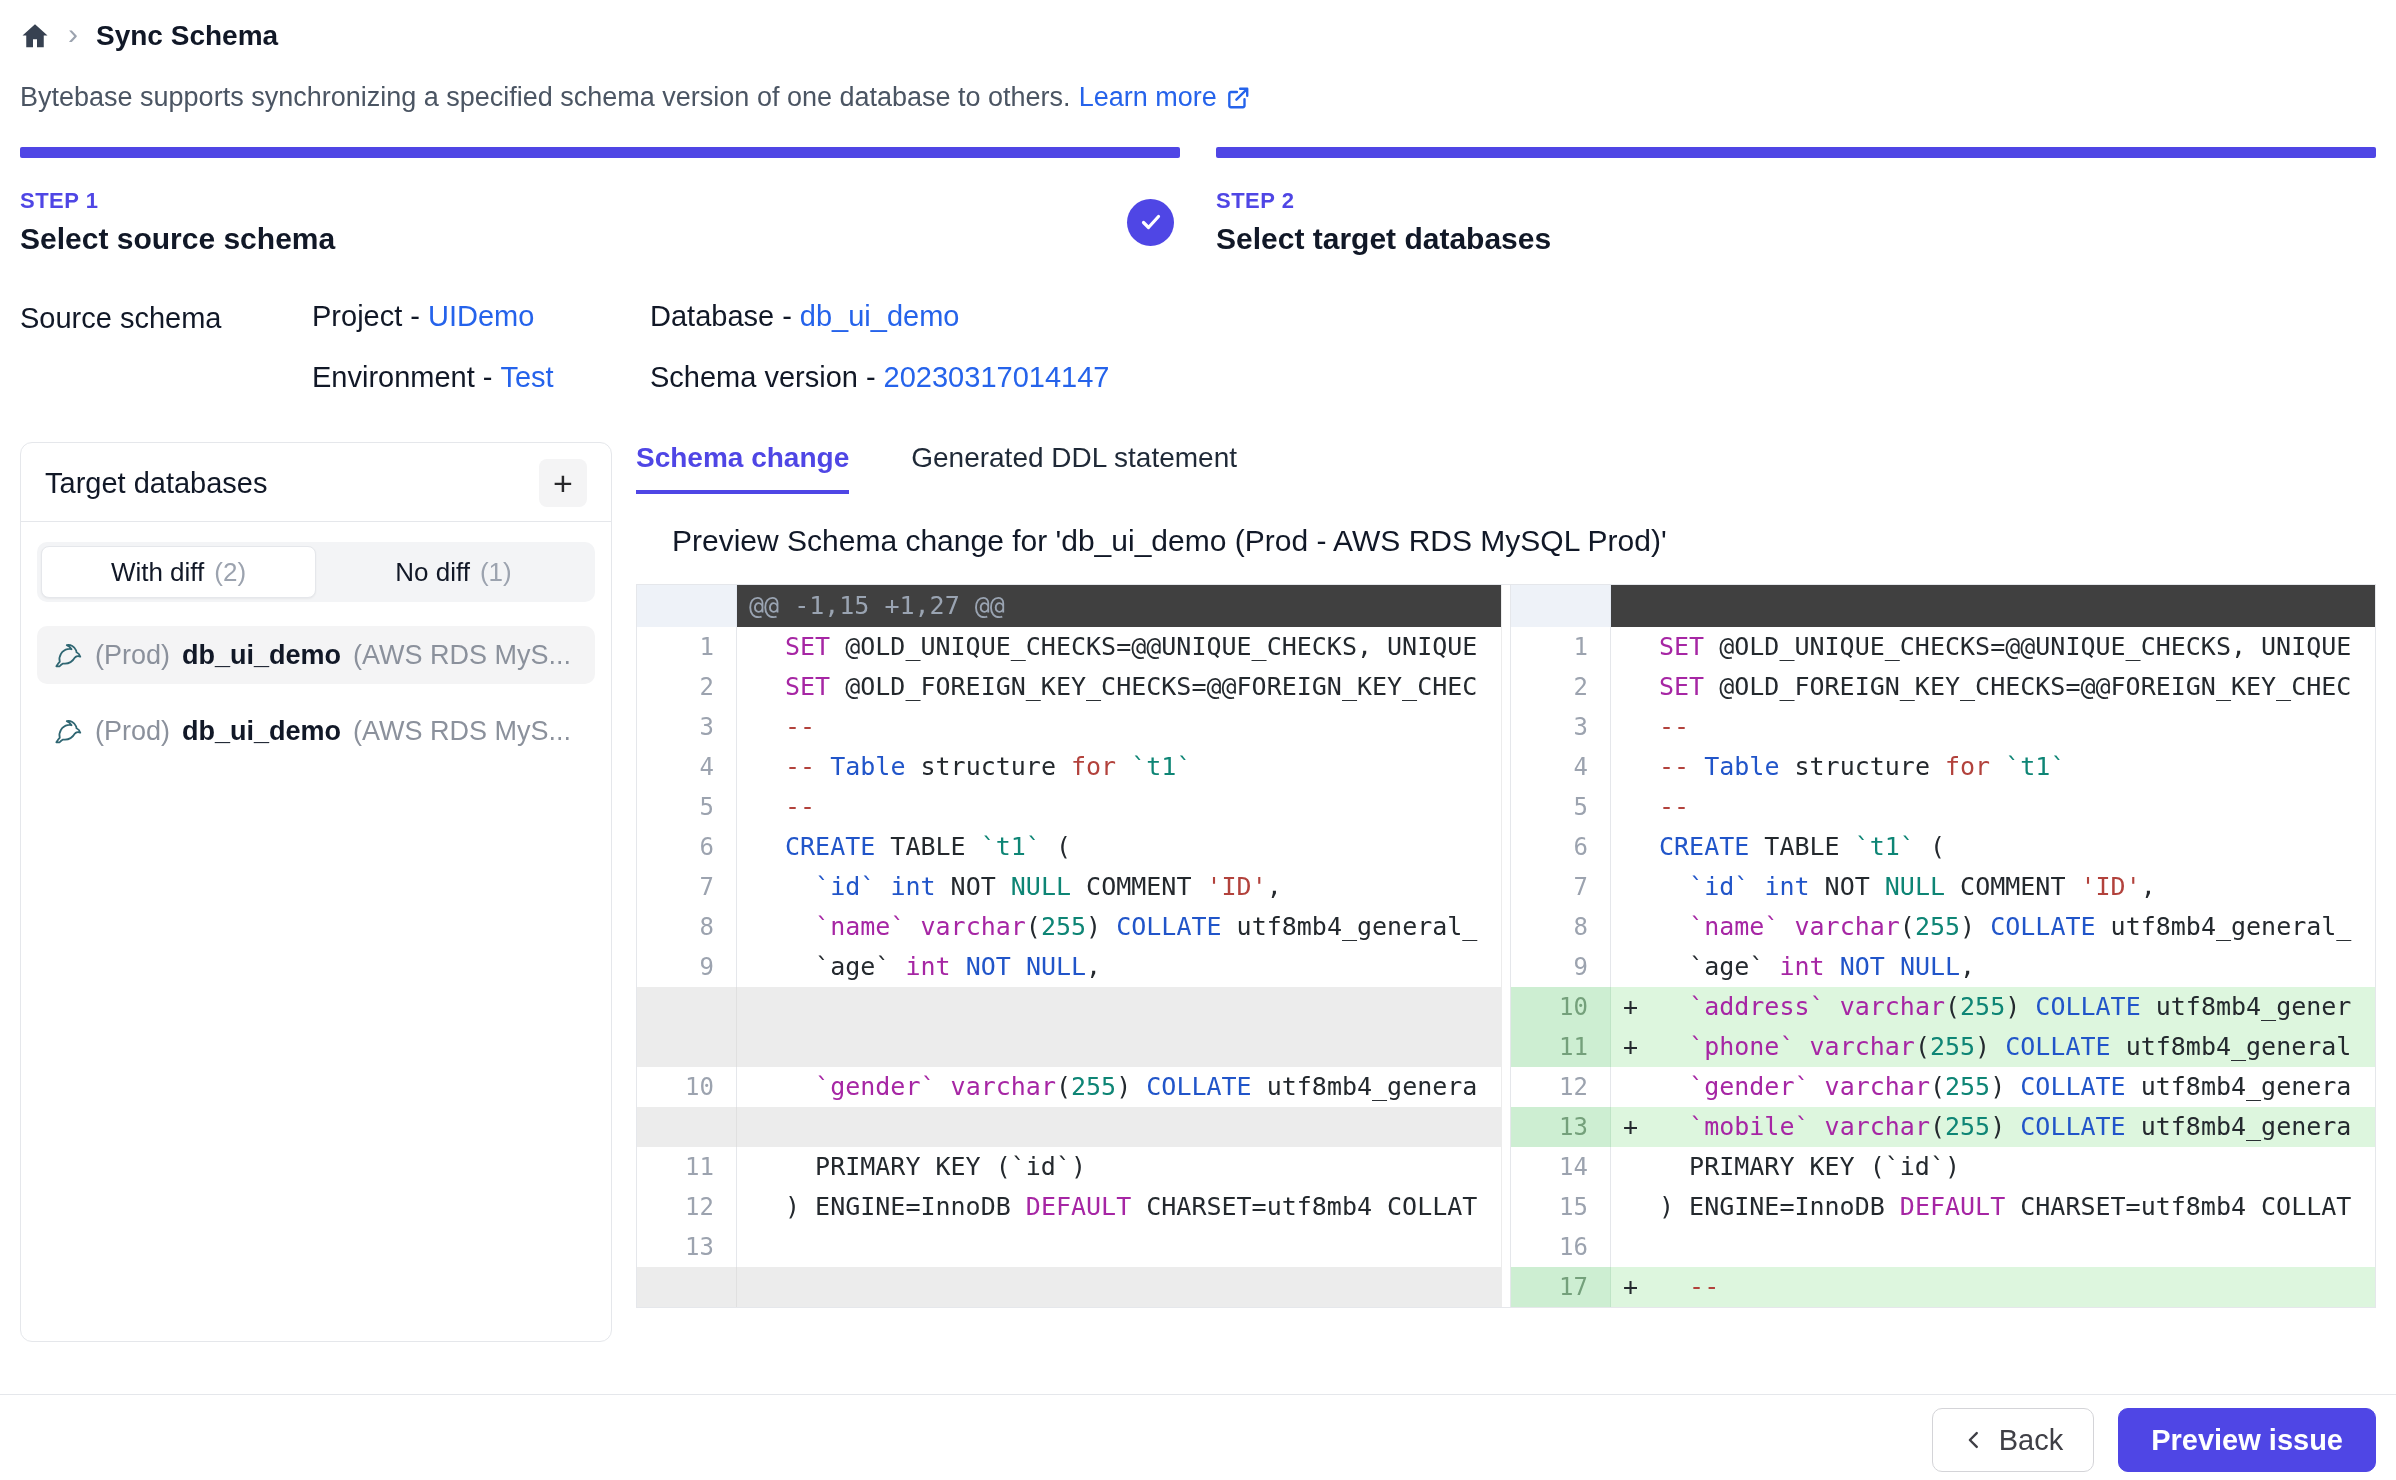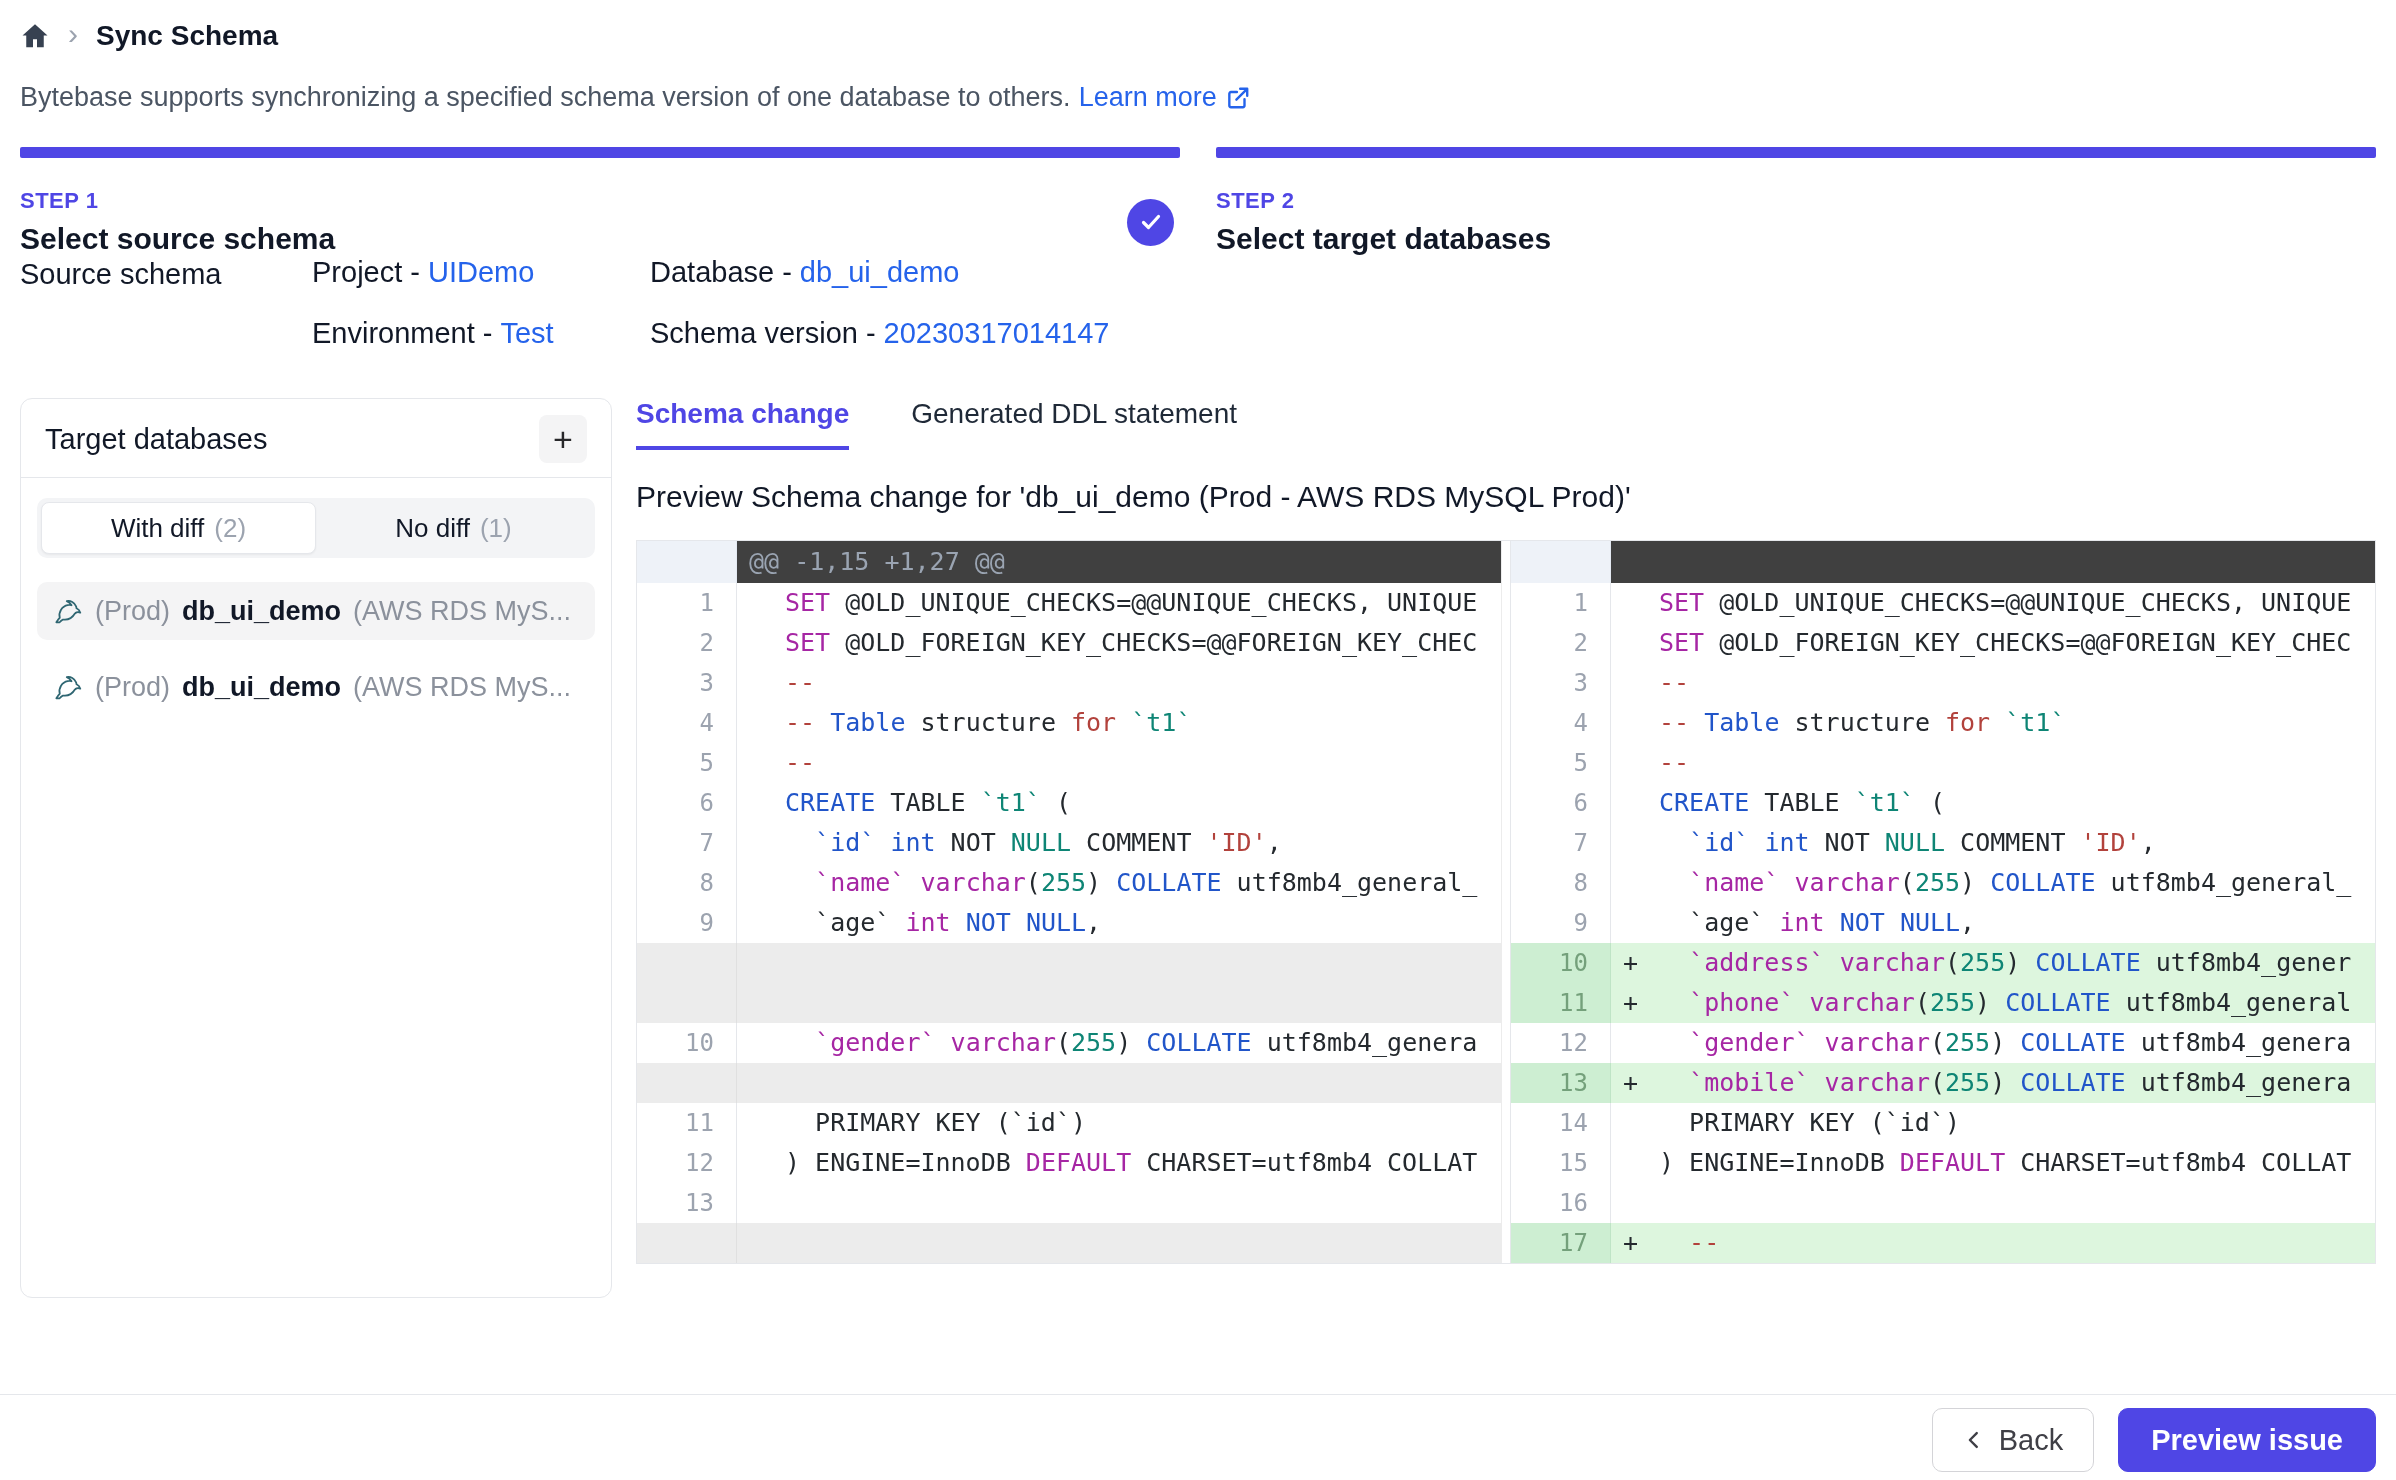--- a/index.html
+++ b/index.html
@@ -22,21 +22,21 @@
   .steps { display:flex; gap:36px; margin-top:34px; }
   .step { flex:1; }
   .step-bar { height:11px; border-radius:2px; background:#4f46e5; }
   .step-head { display:flex; align-items:center; justify-content:space-between; margin-top:30px; padding-right:6px; }
   .step-label { color:#4f46e5; font-size:22px; font-weight:700; letter-spacing:.5px; }
   .step-title { font-size:30px; font-weight:600; margin-top:8px; color:#111827; }
   .check-circle { width:47px; height:47px; border-radius:50%; background:#4f46e5; display:flex; align-items:center; justify-content:center; flex:0 0 auto; }
   .check-circle svg { width:24px; height:24px; }
 
   
-  .source { display:flex; }
+  .source { display:flex; margin-top:44px; }
   .source .src-label { width:292px; font-size:29px; color:#111827; padding-top:2px; }
   .src-grid { display:grid; grid-template-columns:338px auto; grid-column-gap:0; grid-row-gap:28px; font-size:29px; }
   .src-field a { color:#2563eb; text-decoration:none; cursor:pointer; }
   .src-field .fsep { margin:0 8px; }
 
   
   .main { display:flex; margin-top:48px; align-items:flex-start; }
   .panel { width:592px; border:1px solid #e5e7eb; border-radius:12px; height:900px; flex:0 0 auto; overflow:hidden; background:#fff; }
   .panel-head { display:flex; align-items:center; justify-content:space-between; padding:16px 24px 14px 24px; border-bottom:1px solid #e5e7eb; }
   .panel-title { font-size:29px; color:#111827; }
@@ -52,21 +52,21 @@
   .db-item .env { color:#8b919c; }
   .db-item .dbname { font-weight:600; color:#111827; margin:0 2px; }
   .db-item .inst { color:#8b919c; overflow:hidden; }
   .mysql-icon { width:32px; height:32px; flex:0 0 auto; }
 
   
   .preview { flex:1; margin-left:24px; min-width:0; }
   .ptabs { display:flex; gap:62px; align-items:flex-start; }
   .ptab { font-size:28px; color:#1f2937; padding-bottom:16px; border-bottom:4px solid transparent; cursor:pointer; background:none; border-top:none;border-left:none;border-right:none; font-family:inherit; }
   .ptab.active { color:#4f46e5; font-weight:600; border-bottom-color:#4f46e5; }
-  .ptitle { margin-top:30px; font-size:30px; color:#111827; }
+  .ptitle { margin-top:30px; font-size:30px; color:#111827;margin-left:36px; }
 
   
   .diff { display:flex; border:1px solid #e5e7eb; margin-top:26px; background:#fff; }
   .pane { width:calc(50% - 4px); overflow:hidden; }
   .pane.left { border-right:1px solid #ececec; }
   .gap { width:8px; background:#fff; }
   .pane.right { border-left:1px solid #e5e7eb; }
   .drow { display:flex; height:40px; font-family:"DejaVu Sans Mono", monospace; font-size:25px; line-height:40px; white-space:pre; }
   .dnum { flex:0 0 100px; text-align:right; padding-right:22px; color:#9ca3af; border-right:1px solid #e5e7eb; font-size:24px; }
   .dmark { flex:0 0 48px; padding-left:12px; color:#24292e; }

